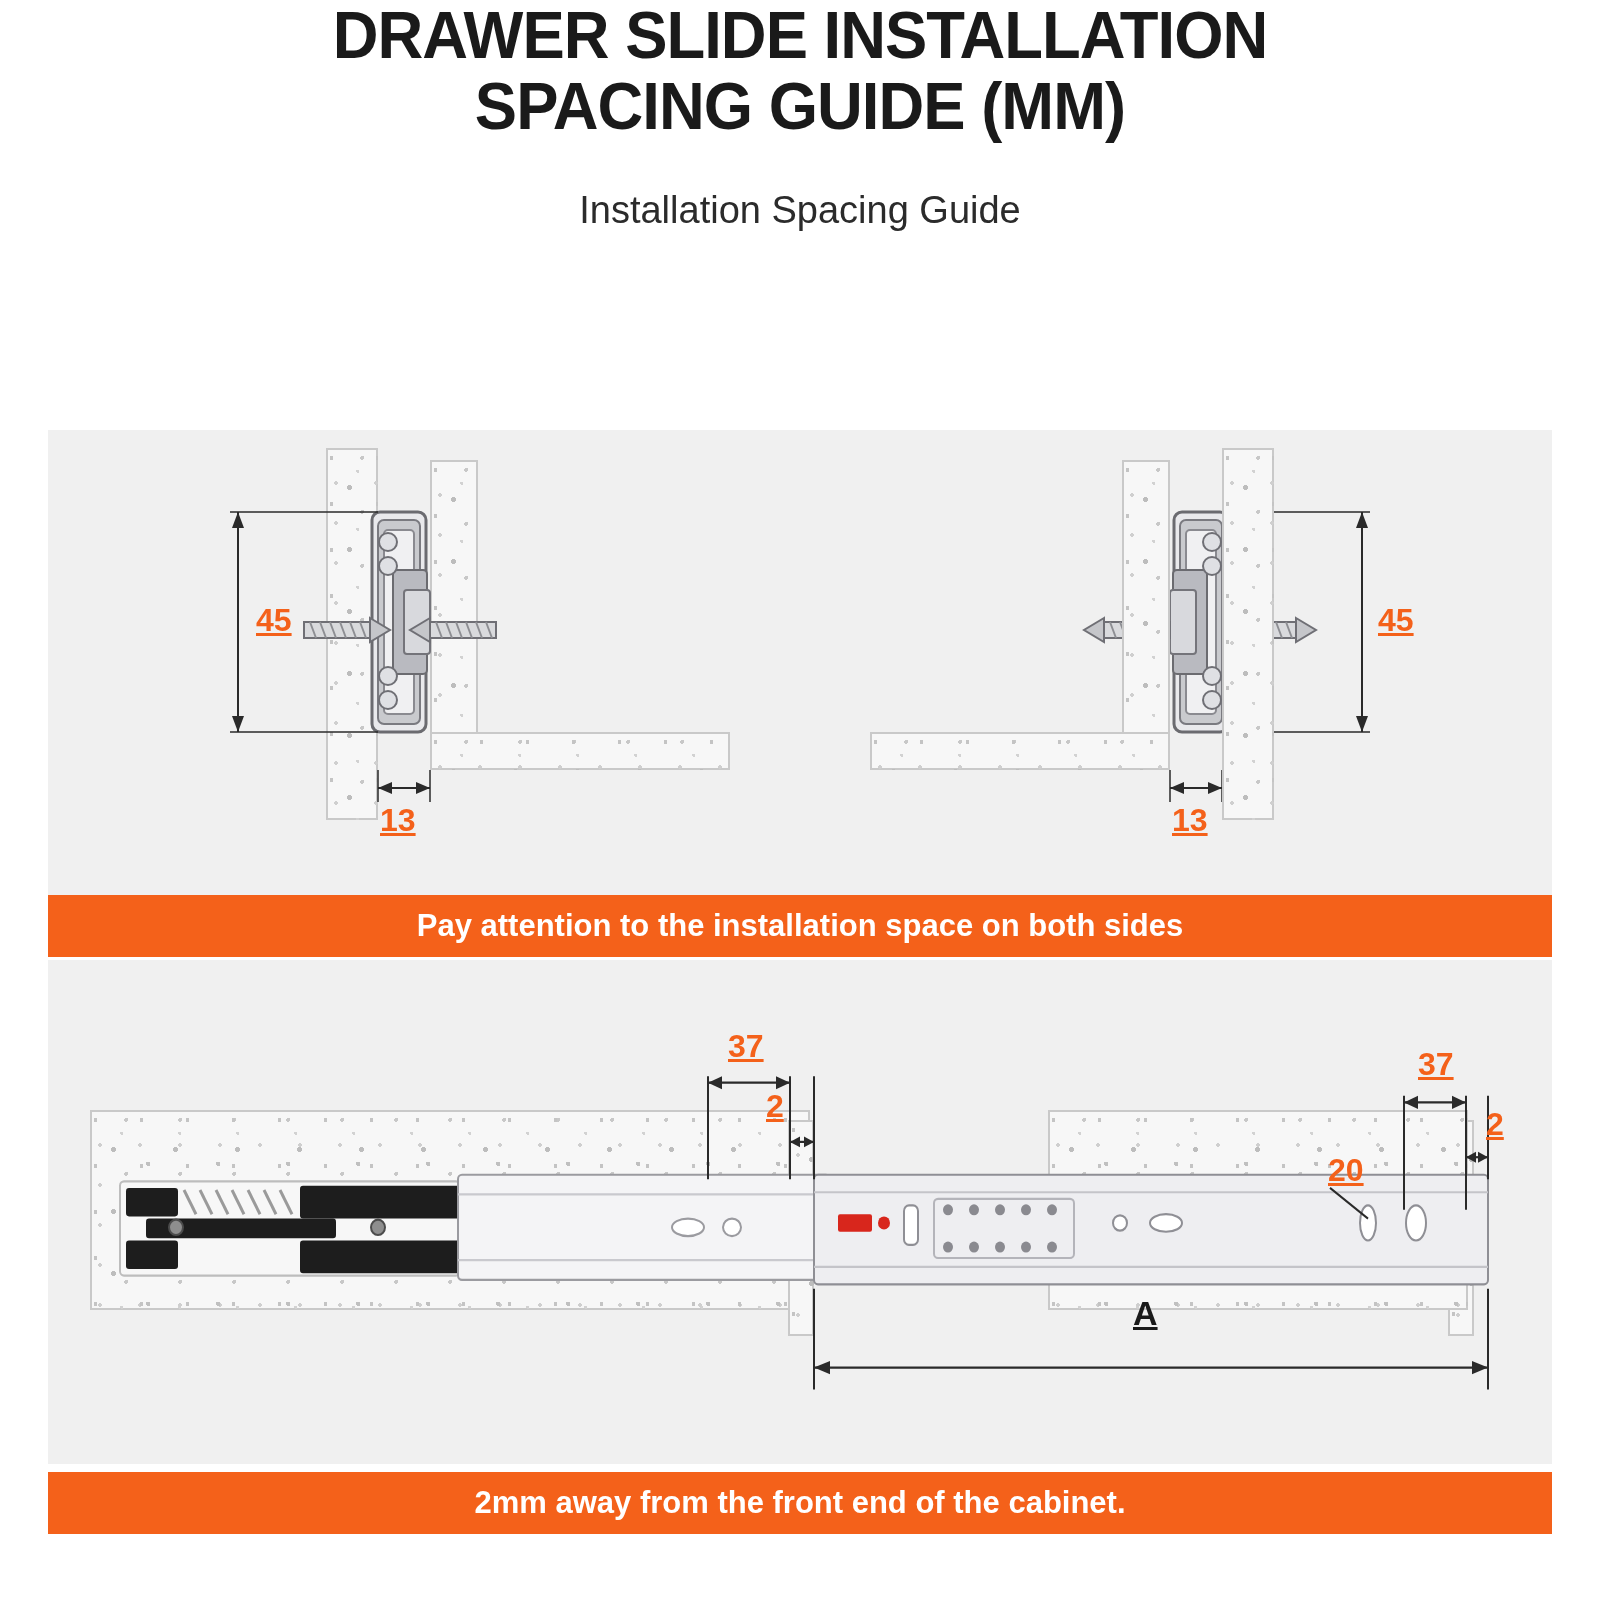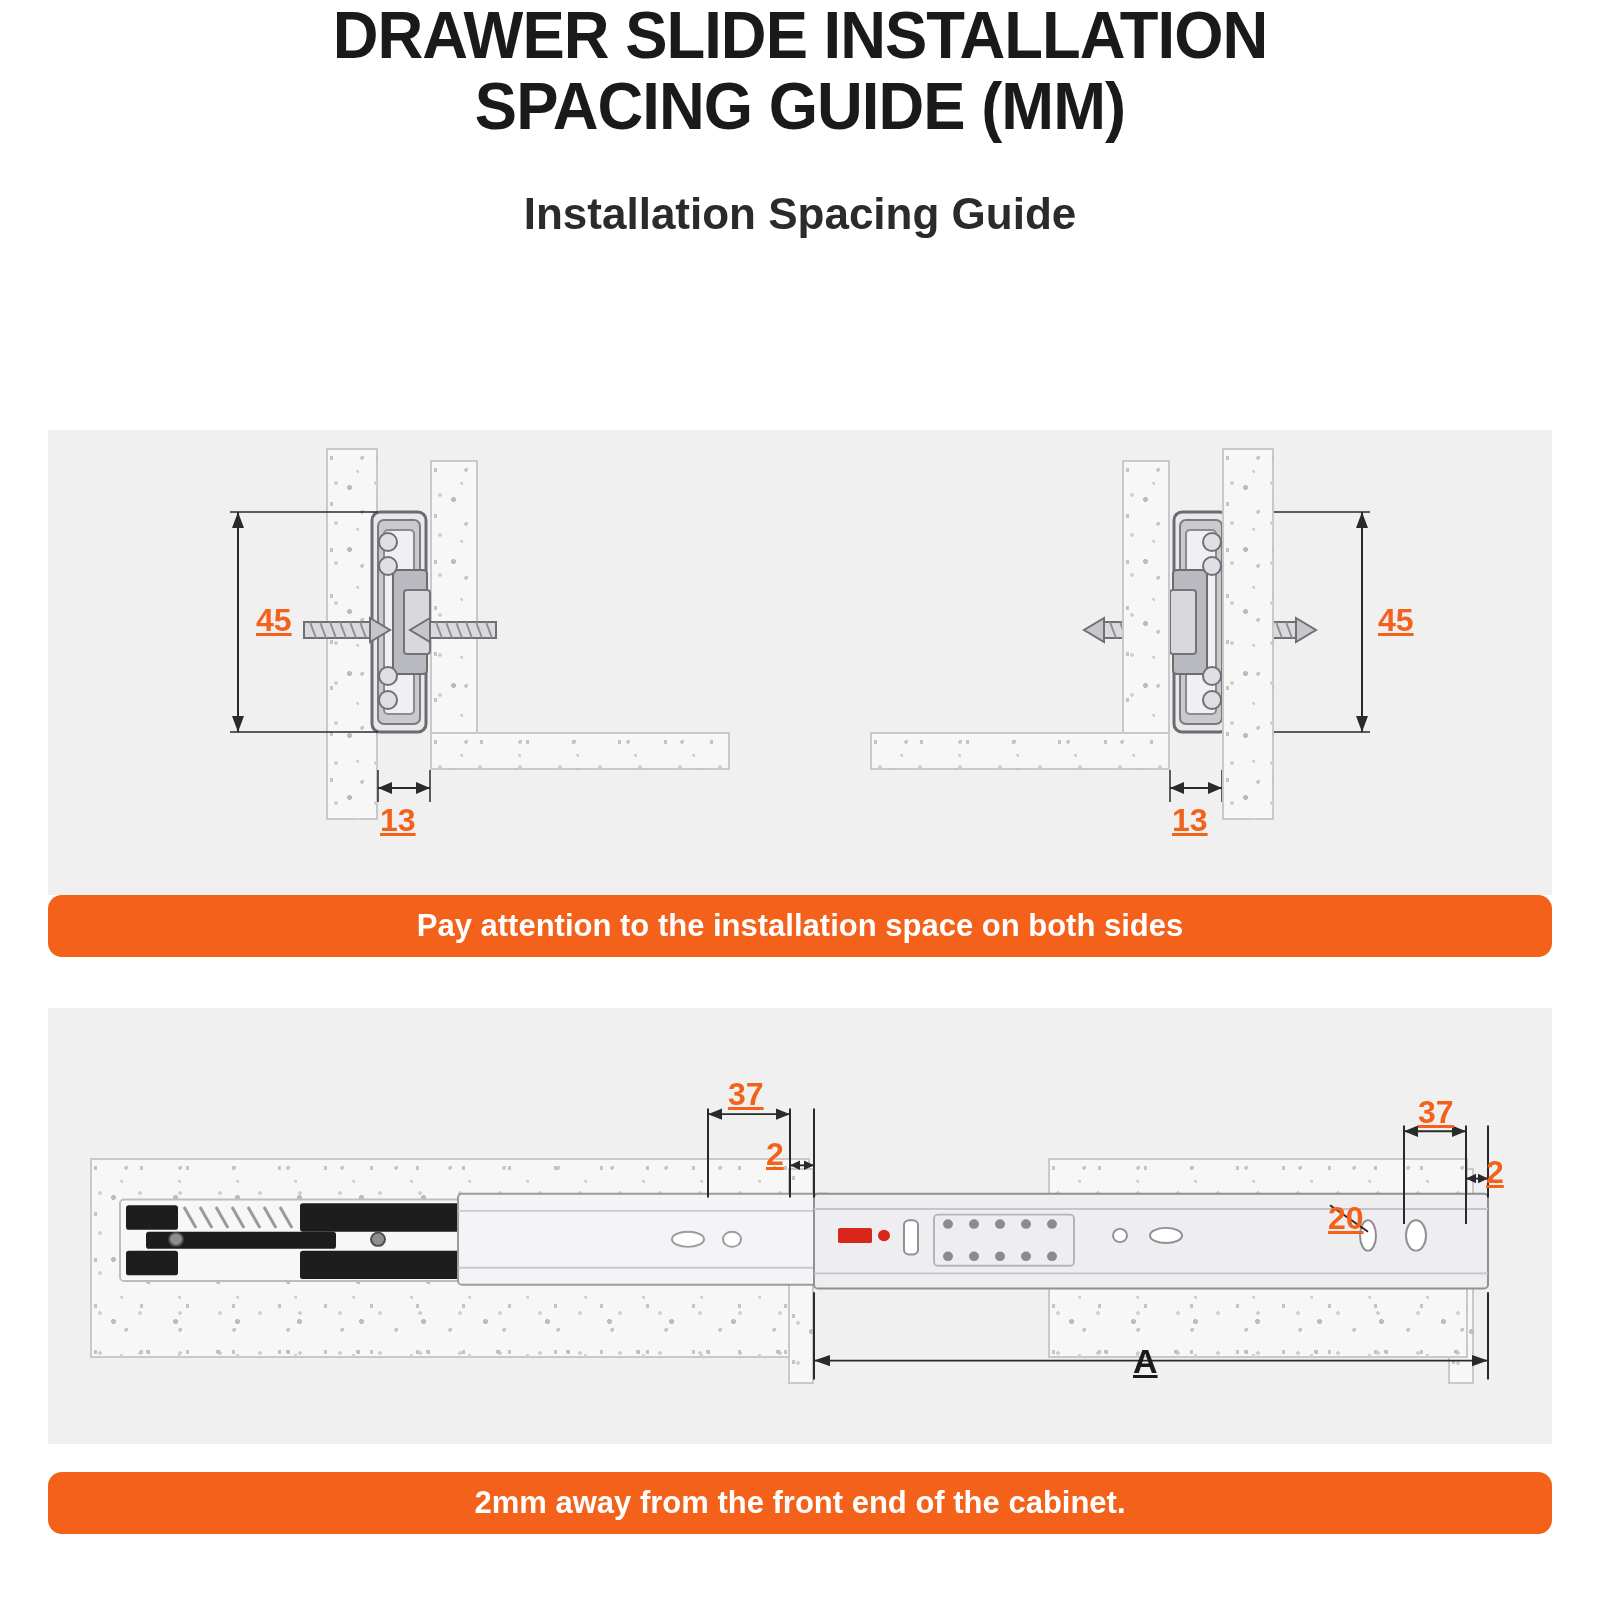--- a/index.html
+++ b/index.html
@@ -22,47 +22,46 @@
     letter-spacing: -1px;
     line-height: 1.08;
     margin: 0 auto;
     max-width: 1270px;
     text-transform: uppercase;
     font-stretch: condensed;
     transform: scaleX(0.96);
   }
   .subtitle {
     margin-top: 46px;
-    font-size: 44px;
+    font-size: 38px;
     color: #2b2b2b;
-    font-weight: 700;
+    font-weight: 400;
   }
 
   
   .panel {
     position: absolute;
     left: 48px;
     width: 1504px;
     background: #f0f0f0;
   }
   .panel-1 { top: 430px; height: 465px; }
-  .panel-2 { top: 1008px; height: 436px; }
+  .panel-2 { top: 960px; height: 504px; }
 
   .caption {
     position: absolute;
     left: 48px;
     width: 1504px;
     background: #f4611a;
     color: #ffffff;
     font-size: 31px;
     font-weight: bold;
     text-align: center;
     line-height: 62px;
     height: 62px;
-    border-radius: 14px;
   }
   .caption-1 { top: 895px; }
   .caption-2 { top: 1472px; }
 
   .fig { position: absolute; inset: 0; }
 
   
   .board {
     position: absolute;
     background: #f7f7f7;

